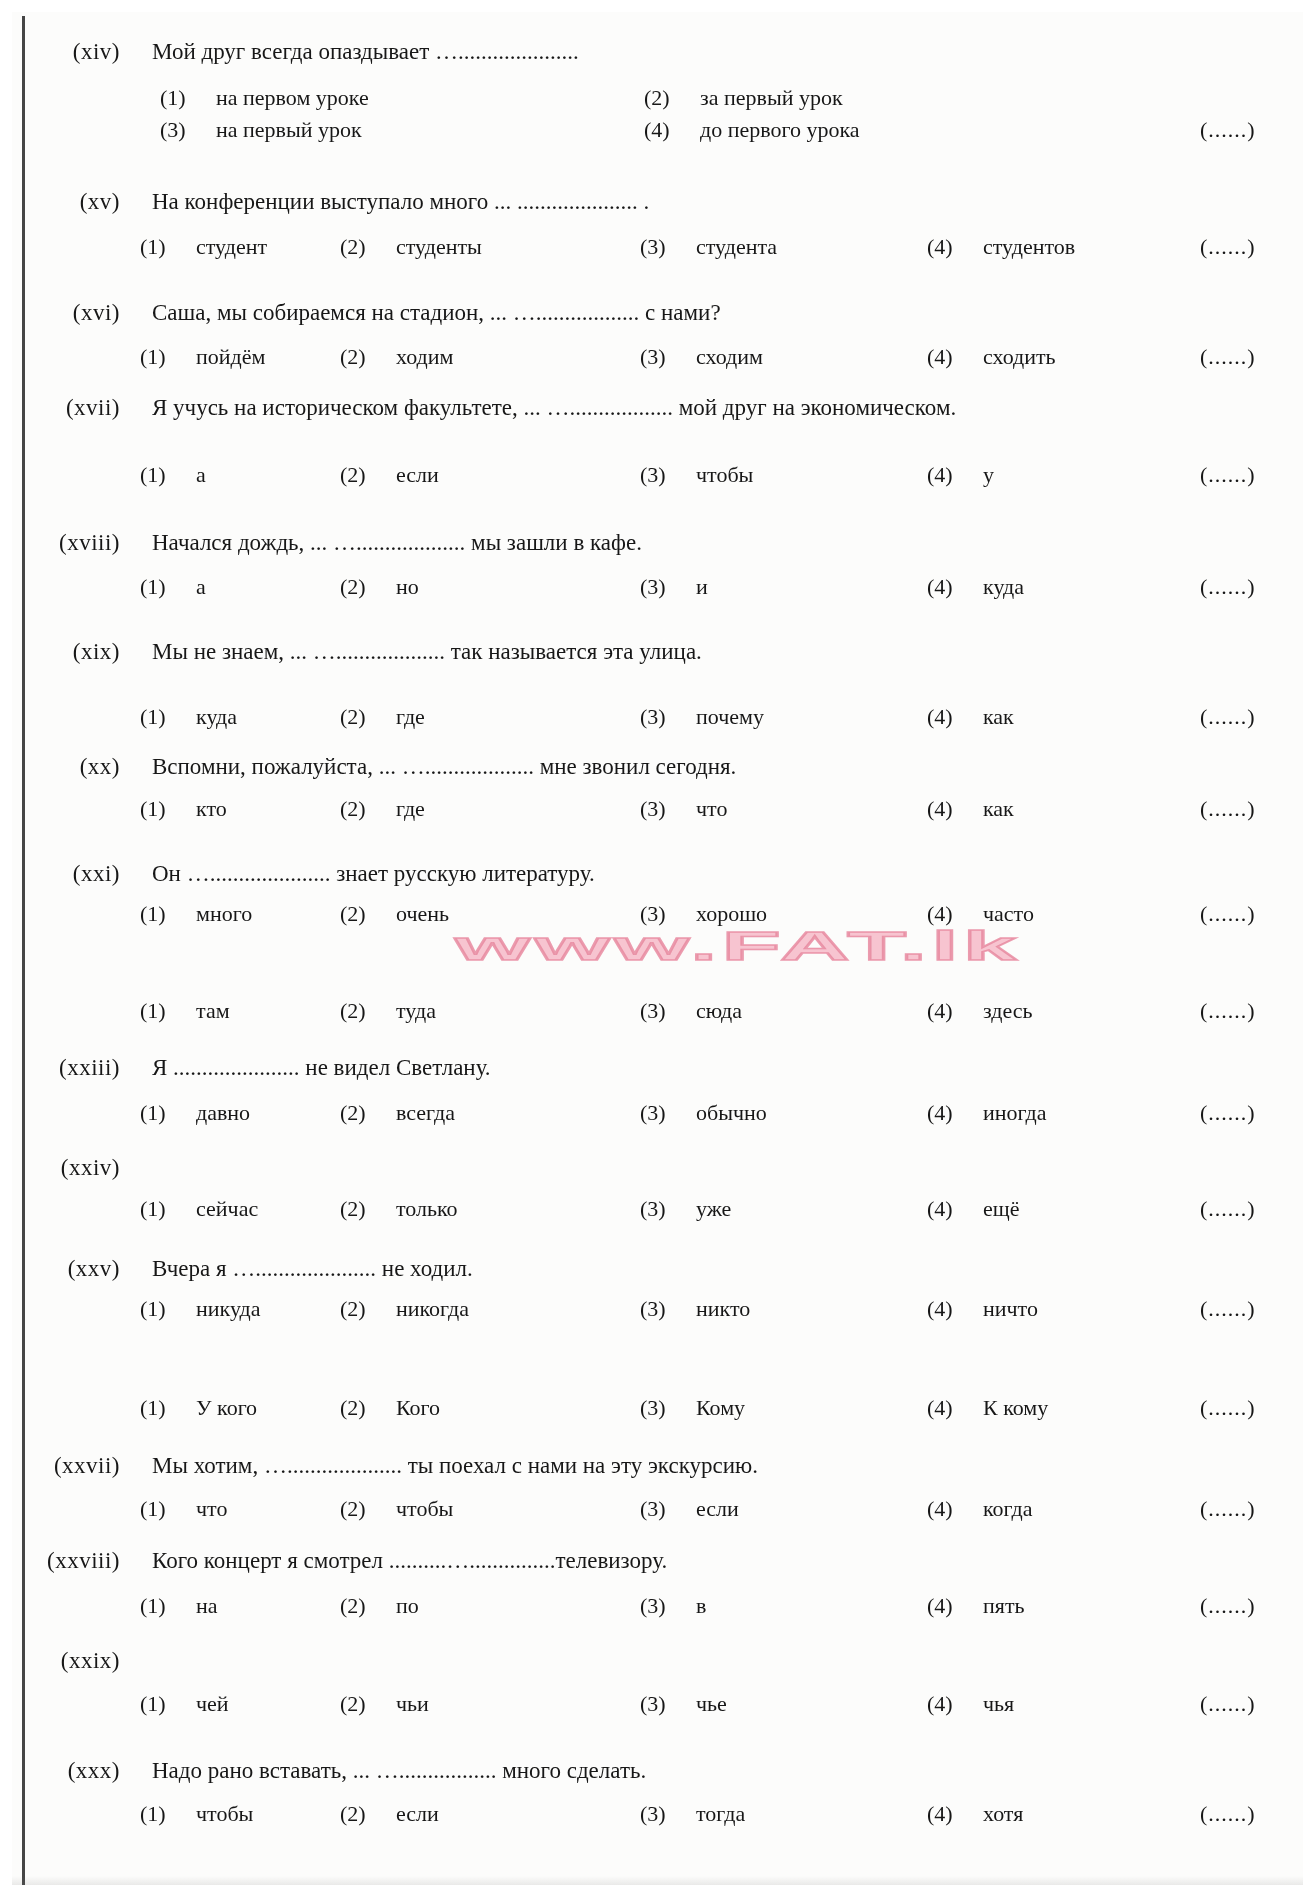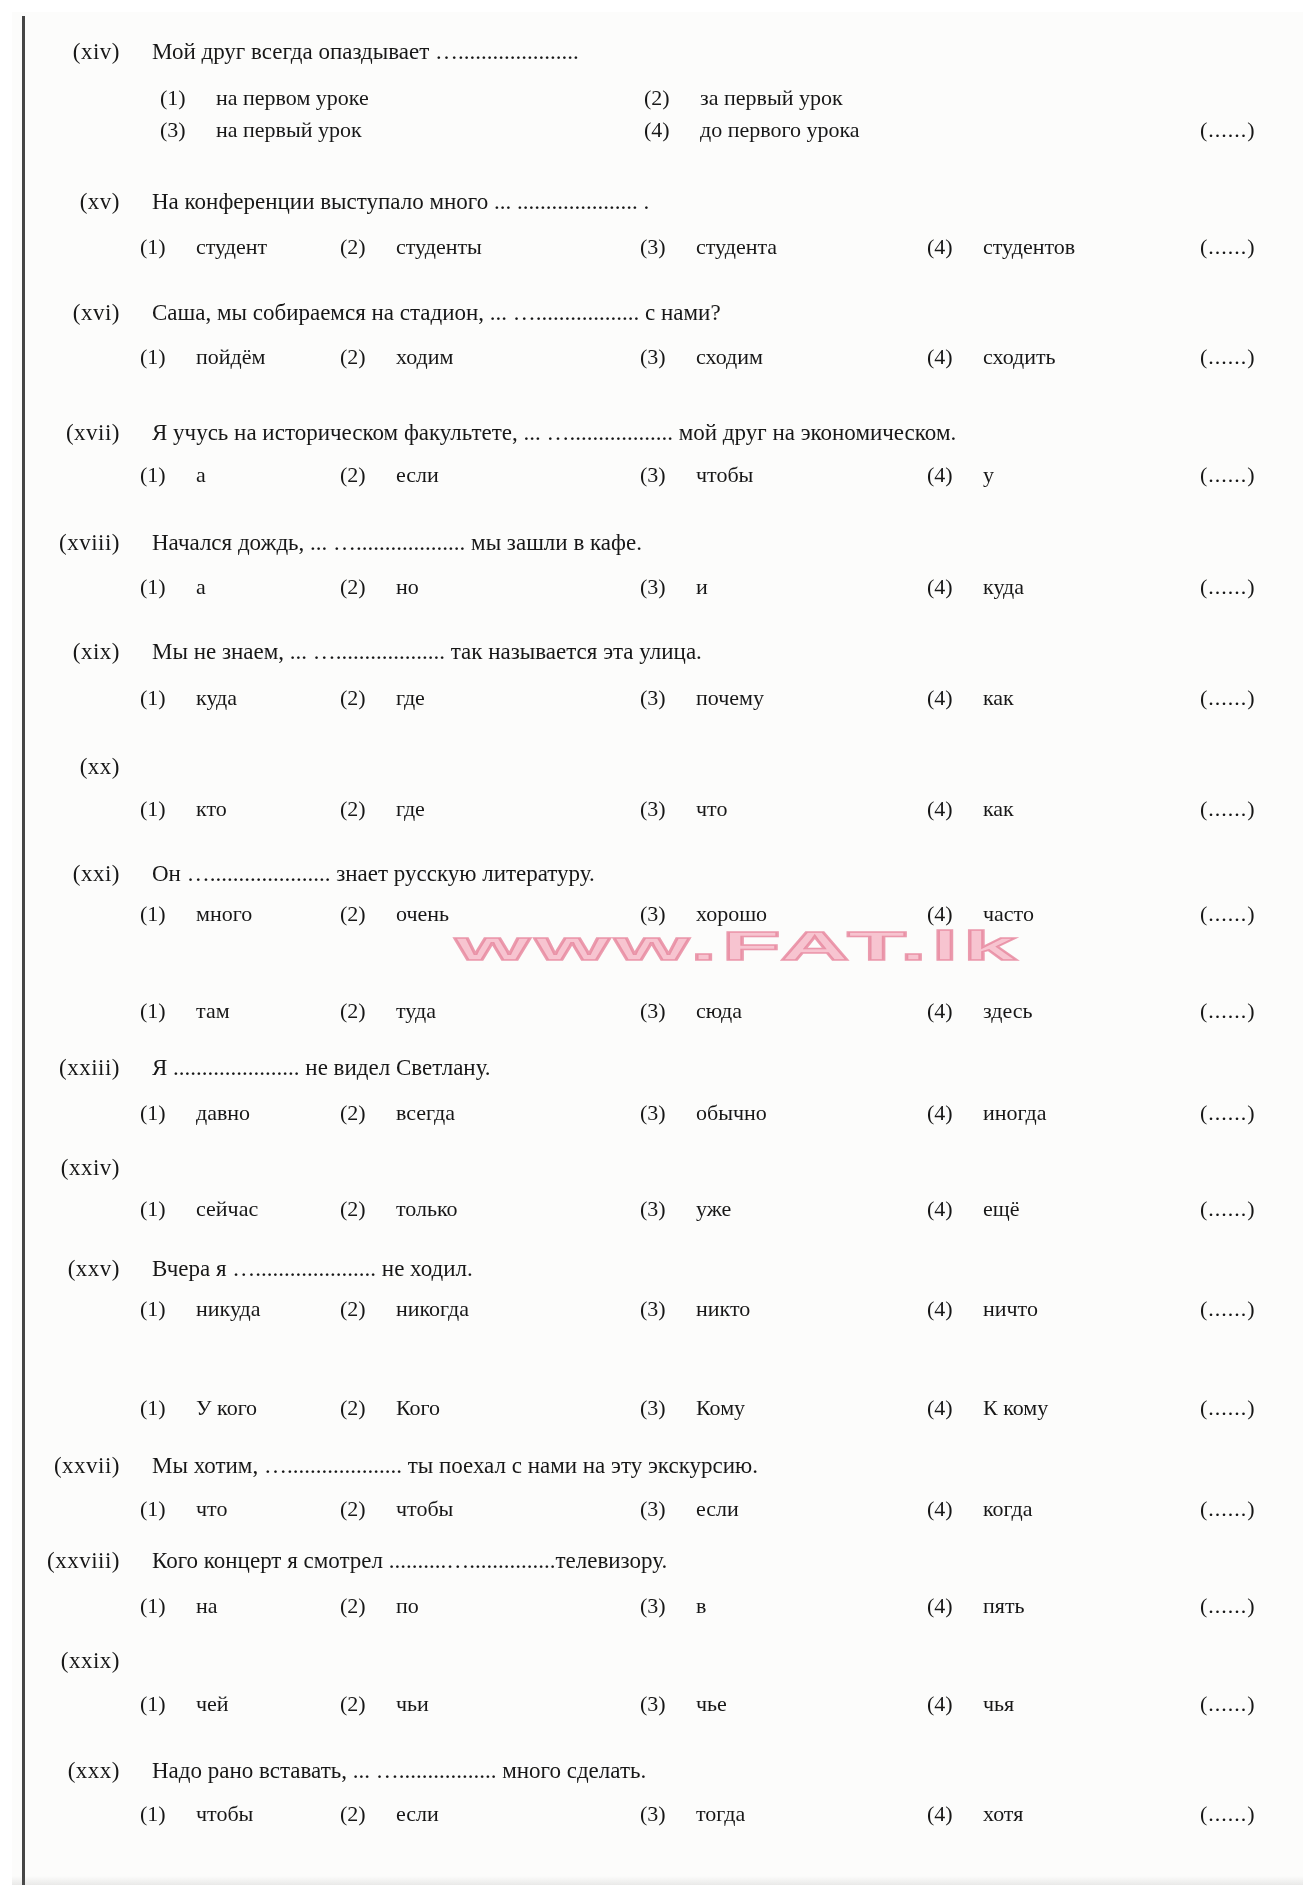--- a/index.html
+++ b/index.html
@@ -70,21 +70,21 @@
     <span class="qt">Саша, мы собираемся на стадион, ... ….................. с нами?</span>
   </div>
   <div class="row" style="top:330px">
     <span class="opt c1"><span class="m">(1)</span><span class="t">пойдём</span></span>
     <span class="opt c2"><span class="m">(2)</span><span class="t">ходим</span></span>
     <span class="opt c3"><span class="m">(3)</span><span class="t">сходим</span></span>
     <span class="opt c4"><span class="m">(4)</span><span class="t">сходить</span></span>
     <span class="blank">(......)</span>
   </div>
 
-  <div class="row" style="top:406px">
+  <div class="row" style="top:381px">
     <span class="num">(xvii)</span>
     <span class="qt">Я учусь на историческом факультете, ... ….................. мой друг на экономическом.</span>
   </div>
   <div class="row" style="top:448px">
     <span class="opt c1"><span class="m">(1)</span><span class="t">а</span></span>
     <span class="opt c2"><span class="m">(2)</span><span class="t">если</span></span>
     <span class="opt c3"><span class="m">(3)</span><span class="t">чтобы</span></span>
     <span class="opt c4"><span class="m">(4)</span><span class="t">у</span></span>
     <span class="blank">(......)</span>
   </div>
@@ -98,30 +98,31 @@
     <span class="opt c2"><span class="m">(2)</span><span class="t">но</span></span>
     <span class="opt c3"><span class="m">(3)</span><span class="t">и</span></span>
     <span class="opt c4"><span class="m">(4)</span><span class="t">куда</span></span>
     <span class="blank">(......)</span>
   </div>
 
   <div class="row" style="top:625px">
     <span class="num">(xix)</span>
     <span class="qt">Мы не знаем, ... …................... так называется эта улица.</span>
   </div>
-  <div class="row" style="top:671px">
+  <div class="row" style="top:690px">
     <span class="opt c1"><span class="m">(1)</span><span class="t">куда</span></span>
     <span class="opt c2"><span class="m">(2)</span><span class="t">где</span></span>
     <span class="opt c3"><span class="m">(3)</span><span class="t">почему</span></span>
     <span class="opt c4"><span class="m">(4)</span><span class="t">как</span></span>
     <span class="blank">(......)</span>
   </div>
 
   <div class="row" style="top:740px">
     <span class="num">(xx)</span>
+    <span class="qt">Вспомни, пожалуйста, ... …................... мне звонил сегодня.</span>
   </div>
   <div class="row" style="top:782px">
     <span class="opt c1"><span class="m">(1)</span><span class="t">кто</span></span>
     <span class="opt c2"><span class="m">(2)</span><span class="t">где</span></span>
     <span class="opt c3"><span class="m">(3)</span><span class="t">что</span></span>
     <span class="opt c4"><span class="m">(4)</span><span class="t">как</span></span>
     <span class="blank">(......)</span>
   </div>
 
   <div class="row" style="top:847px">

